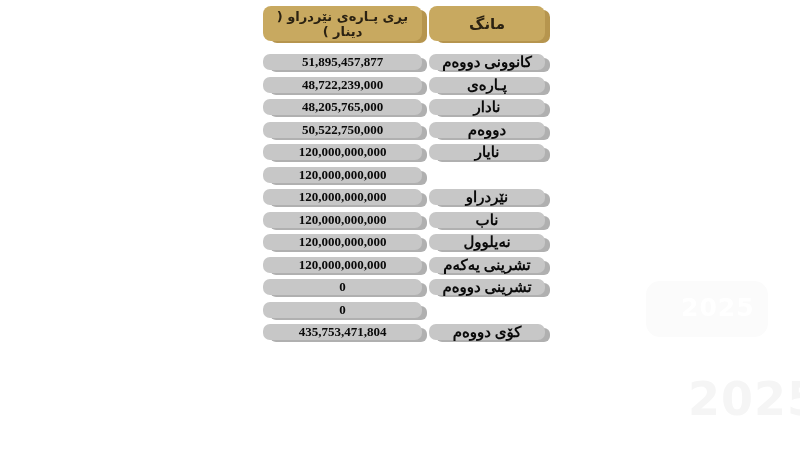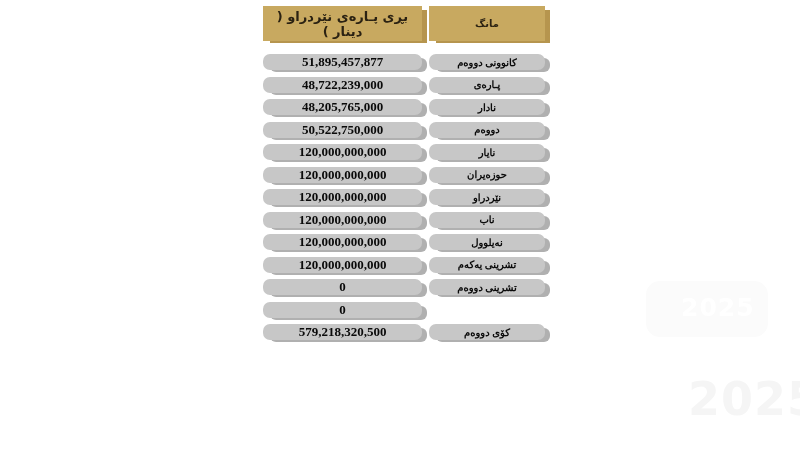--- a/index.html
+++ b/index.html
@@ -45,31 +45,31 @@
     border-radius:7px;
     direction:rtl;
     text-align:center;
   }
   .hdr{
     height:35px;
     background:var(--header-bg);
     color:var(--header-text);
     font-size:13.5px;font-weight:bold;
     box-shadow:6px 3px 0 -1px var(--header-shadow);
-    border-radius:0;
+    border-radius:8px;
   }
   .row .cell{
     height:16px;
     background:var(--cell-bg);
     color:var(--cell-text);
     box-shadow:6px 3px 0 -1px var(--cell-shadow);
     font-family:Liberation Serif, serif;
   }
   .amount-cell,.amount-col{font-size:13px;font-weight:bold;}
-  .month-cell,.month-col{font-size:10px;font-weight:bold;}
+  .month-cell,.month-col{font-size:15px;font-weight:bold;}
 </style>
 </head>
 <body>
 
 <div class="canvas">
 
   <div class="wm-box"></div>
   <div class="wm-text wm-a">2025</div>
   <div class="wm-text wm-b">2025</div>
 
@@ -99,21 +99,20 @@
       <div class="cell month-cell">دووەم</div>
     </div>
 
     <div class="row">
       <div class="cell amount-cell">120,000,000,000</div>
       <div class="cell month-cell">نايار</div>
     </div>
 
     <div class="row">
       <div class="cell amount-cell">120,000,000,000</div>
-      <div class="cell month-cell">حوزەيران</div>
     </div>
 
     <div class="row">
       <div class="cell amount-cell">120,000,000,000</div>
       <div class="cell month-cell">نێردراو</div>
     </div>
 
     <div class="row">
       <div class="cell amount-cell">120,000,000,000</div>
       <div class="cell month-cell">ناب</div>
@@ -132,19 +131,19 @@
     <div class="row">
       <div class="cell amount-cell">0</div>
       <div class="cell month-cell">تشرينى دووەم</div>
     </div>
 
     <div class="row">
       <div class="cell amount-cell">0</div>
     </div>
 
     <div class="row">
-      <div class="cell amount-cell">579,218,320,500</div>
+      <div class="cell amount-cell">435,753,471,804</div>
       <div class="cell month-cell">كۆى دووەم</div>
     </div>
   </div>
   </div>
 
 </div>
 
 </body></html>

